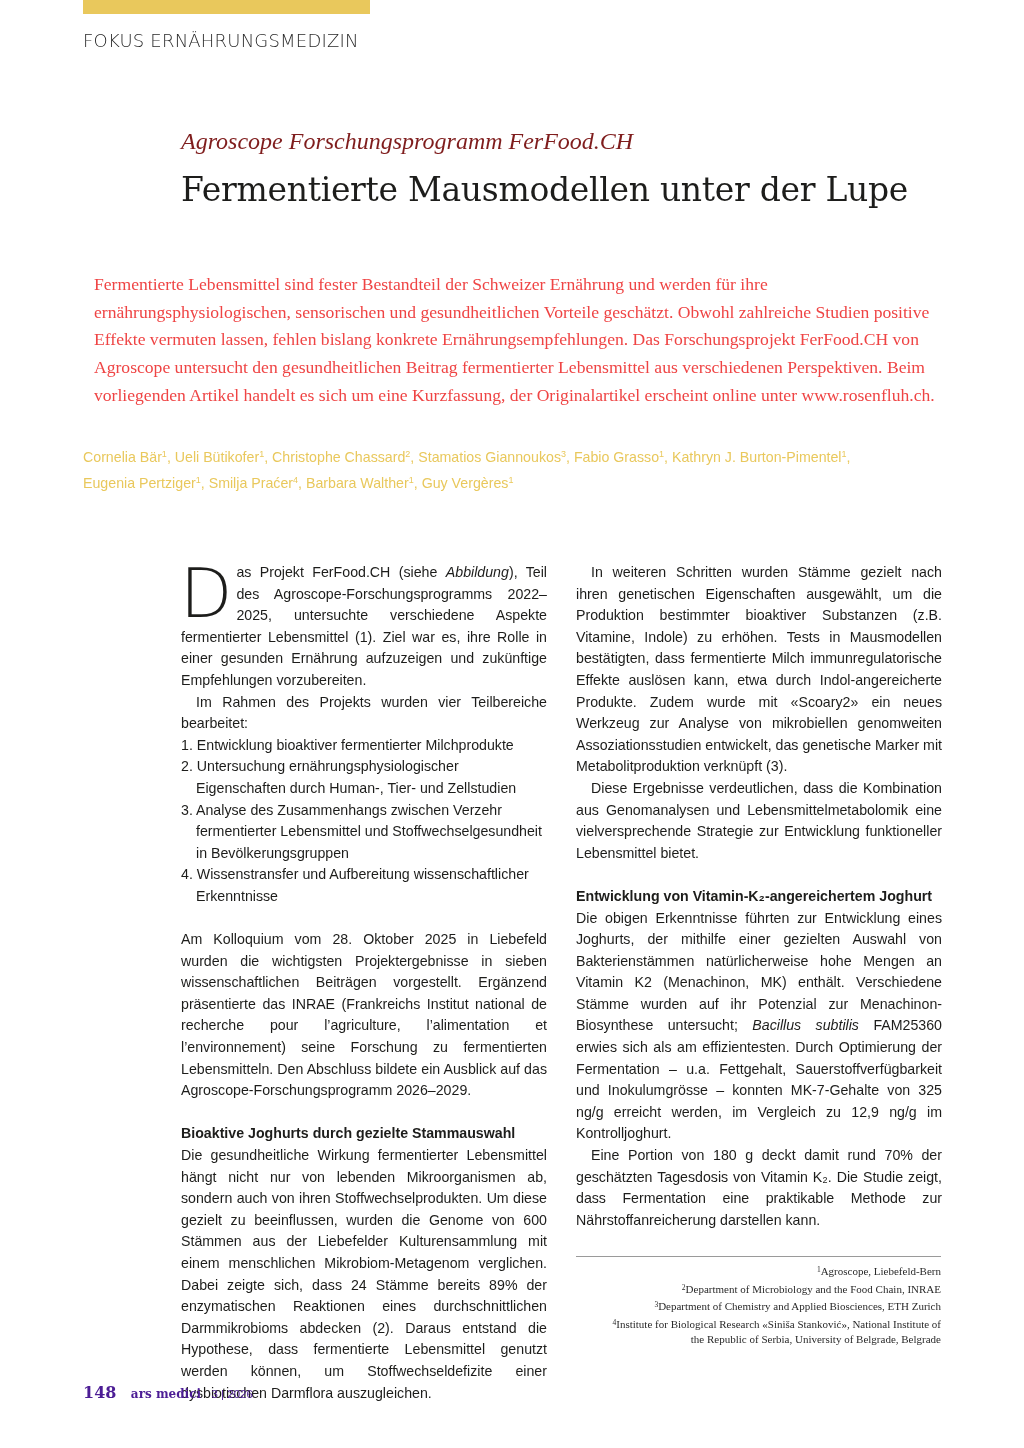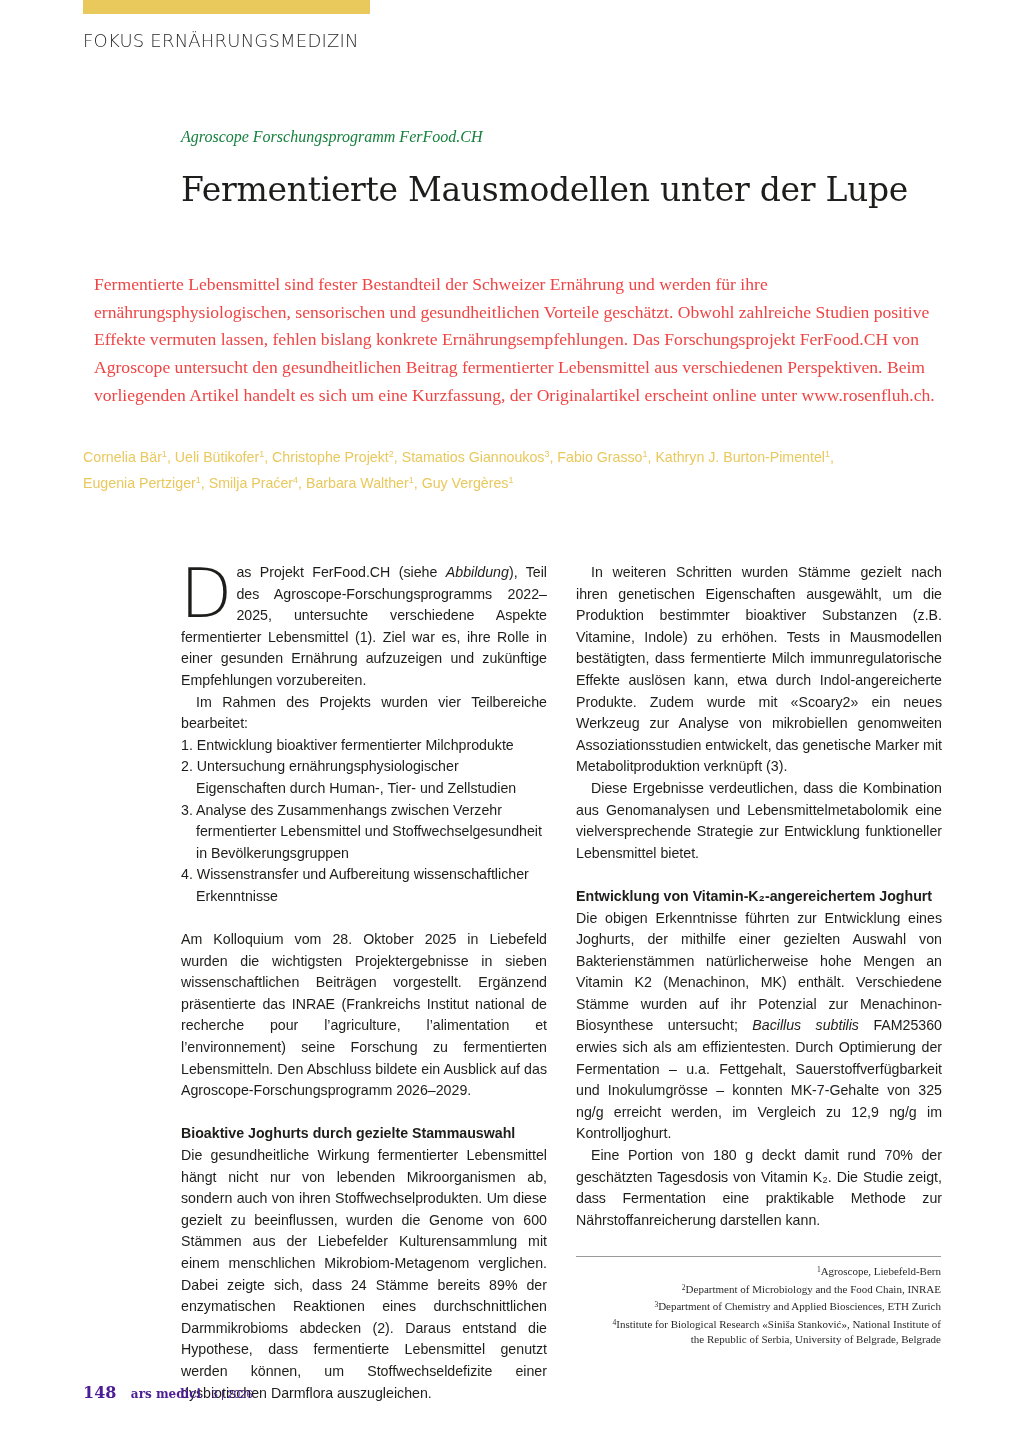--- a/index.html
+++ b/index.html
@@ -1,19 +1,19 @@
 <!DOCTYPE html>
 <html><head>
 <meta charset="utf-8">
 <style>
   html, body { margin: 0; padding: 0; background: #ffffff; }
   body { width: 1024px; height: 1448px; position: relative; overflow: hidden; color: #1d1d1b; }
   .topbar { position: absolute; left: 83px; top: 0; width: 287px; height: 14px; background: #e9c85c; }
   .section-label { position: absolute; left: 83px; top: 30px; font-family: "DejaVu Sans", sans-serif; font-size: 18px; letter-spacing: 0.2px; color: #2a2a2a; font-weight: 300; }
-  .kicker { position: absolute; left: 181px; top: 128px; font-family: "Liberation Serif", serif; font-style: italic; font-size: 16px; color: #15803d; }
+  .kicker { position: absolute; left: 181px; top: 128px; font-family: "Liberation Serif", serif; font-style: italic; font-size: 24px; color: #7f1d1d; }
   .title { position: absolute; left: 181px; top: 170px; font-family: "DejaVu Serif", serif; font-size: 33px; font-weight: 400; color: #1d1d1b; letter-spacing: -0.3px; margin: 0; }
   .lead { position: absolute; left: 83px; top: 260px; width: 860px; font-family: "Liberation Serif", serif; font-size: 17.6px; line-height: 27.7px; color: #ef4444; margin: 11px; }
   .authors { position: absolute; left: 83px; top: 443px; width: 860px; font-family: "Liberation Sans", sans-serif; font-size: 14.2px; line-height: 22.5px; color: #e9c85c; margin: 0; }
   .authors sup { font-size: 9px; vertical-align: 5px; }
 
   .col { position: absolute; top: 562px; width: 366px; font-family: "Liberation Sans", sans-serif; font-size: 14.2px; line-height: 21.6px; color: #1d1d1b; text-align: justify; }
   .col-left { left: 181px; }
   .col-right { left: 576px; }
   .col p { margin: 0; }
   .col p.indent { text-indent: 15px; }
@@ -40,21 +40,21 @@
 <div class="topbar"></div>
 <div class="section-label">FOKUS ERNÄHRUNGSMEDIZIN</div>
 <div class="kicker">Agroscope Forschungsprogramm FerFood.CH</div>
 <h1 class="title">Fermentierte Mausmodellen unter der Lupe</h1>
 
 <p class="lead">Fermentierte Lebensmittel sind fester Bestandteil der Schweizer Ernährung und werden für ihre ernährungsphysiologischen, sensorischen und gesundheitlichen Vorteile geschätzt. Obwohl zahlreiche Studien positive Effekte vermuten lassen, fehlen bislang konkrete Ernährungsempfehlungen. Das Forschungsprojekt FerFood.CH von Agroscope untersucht den gesundheitlichen Beitrag fermentierter Lebensmittel aus verschiedenen Perspektiven. Beim vorliegenden Artikel handelt es sich um eine Kurzfassung, der Originalartikel erscheint online unter www.rosenfluh.ch.</p>
 
 <p class="authors">
   <span><span>Cornelia Bär</span><sup>1</sup>, </span>
   <span><span>Ueli Bütikofer</span><sup>1</sup>, </span>
-  <span><span>Christophe Projekt</span><sup>2</sup>, </span>
+  <span><span>Christophe Chassard</span><sup>2</sup>, </span>
   <span><span>Stamatios Giannoukos</span><sup>3</sup>, </span>
   <span><span>Fabio Grasso</span><sup>1</sup>, </span>
   <span><span>Kathryn J. Burton-Pimentel</span><sup>1</sup>, </span><br>
   <span><span>Eugenia Pertziger</span><sup>1</sup>, </span>
   <span><span>Smilja Praćer</span><sup>4</sup>, </span>
   <span><span>Barbara Walther</span><sup>1</sup>, </span>
   <span><span>Guy Vergères</span><sup>1</sup></span>
 </p>
 
 <div class="col col-left">

